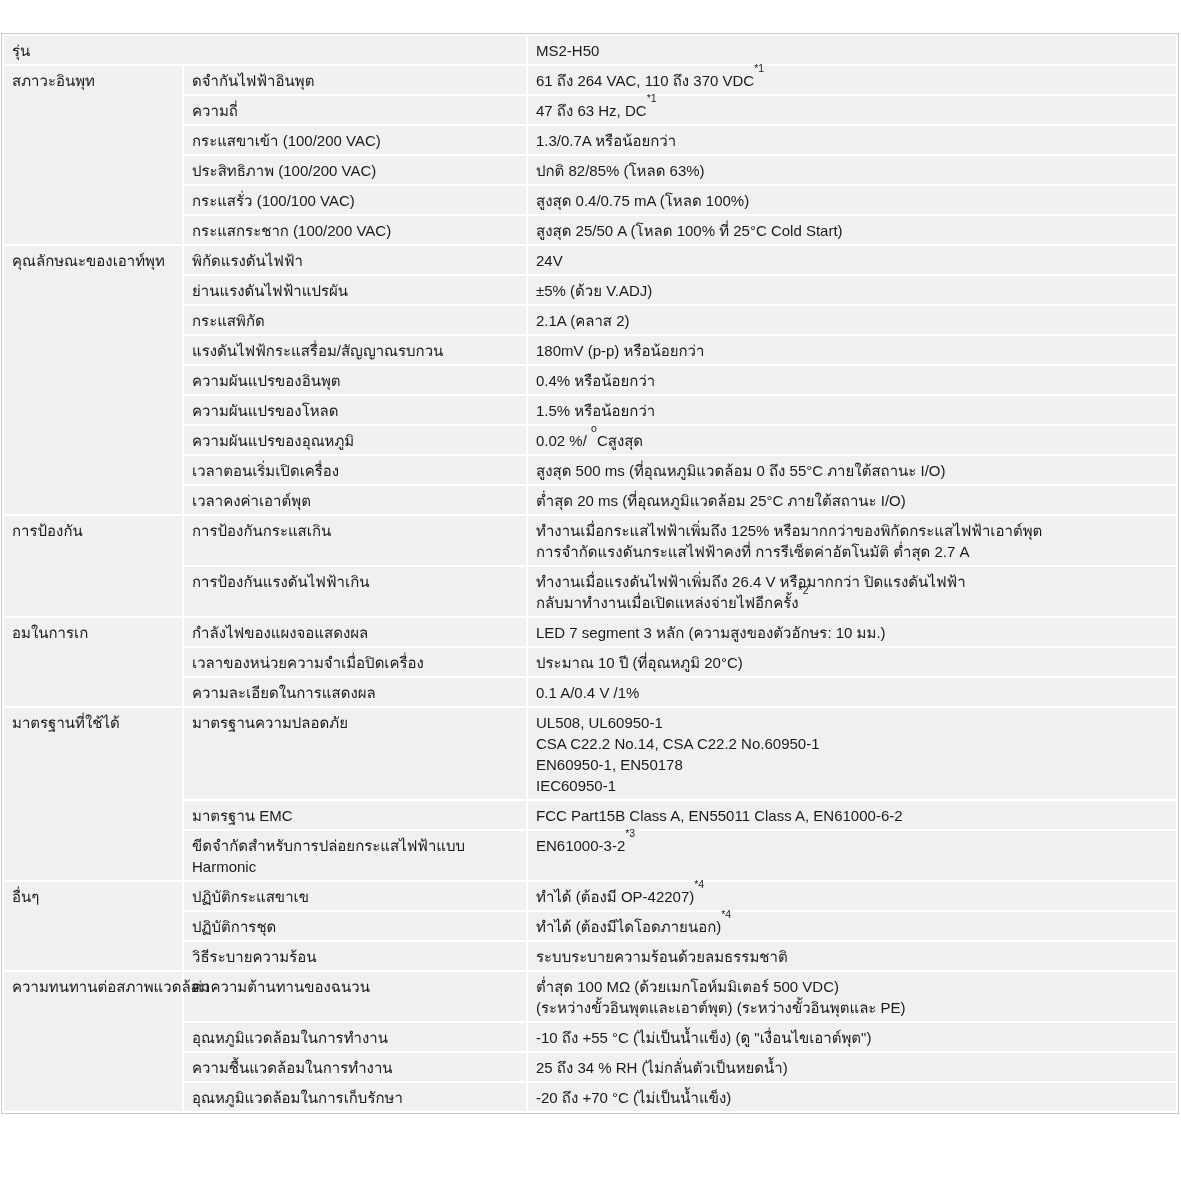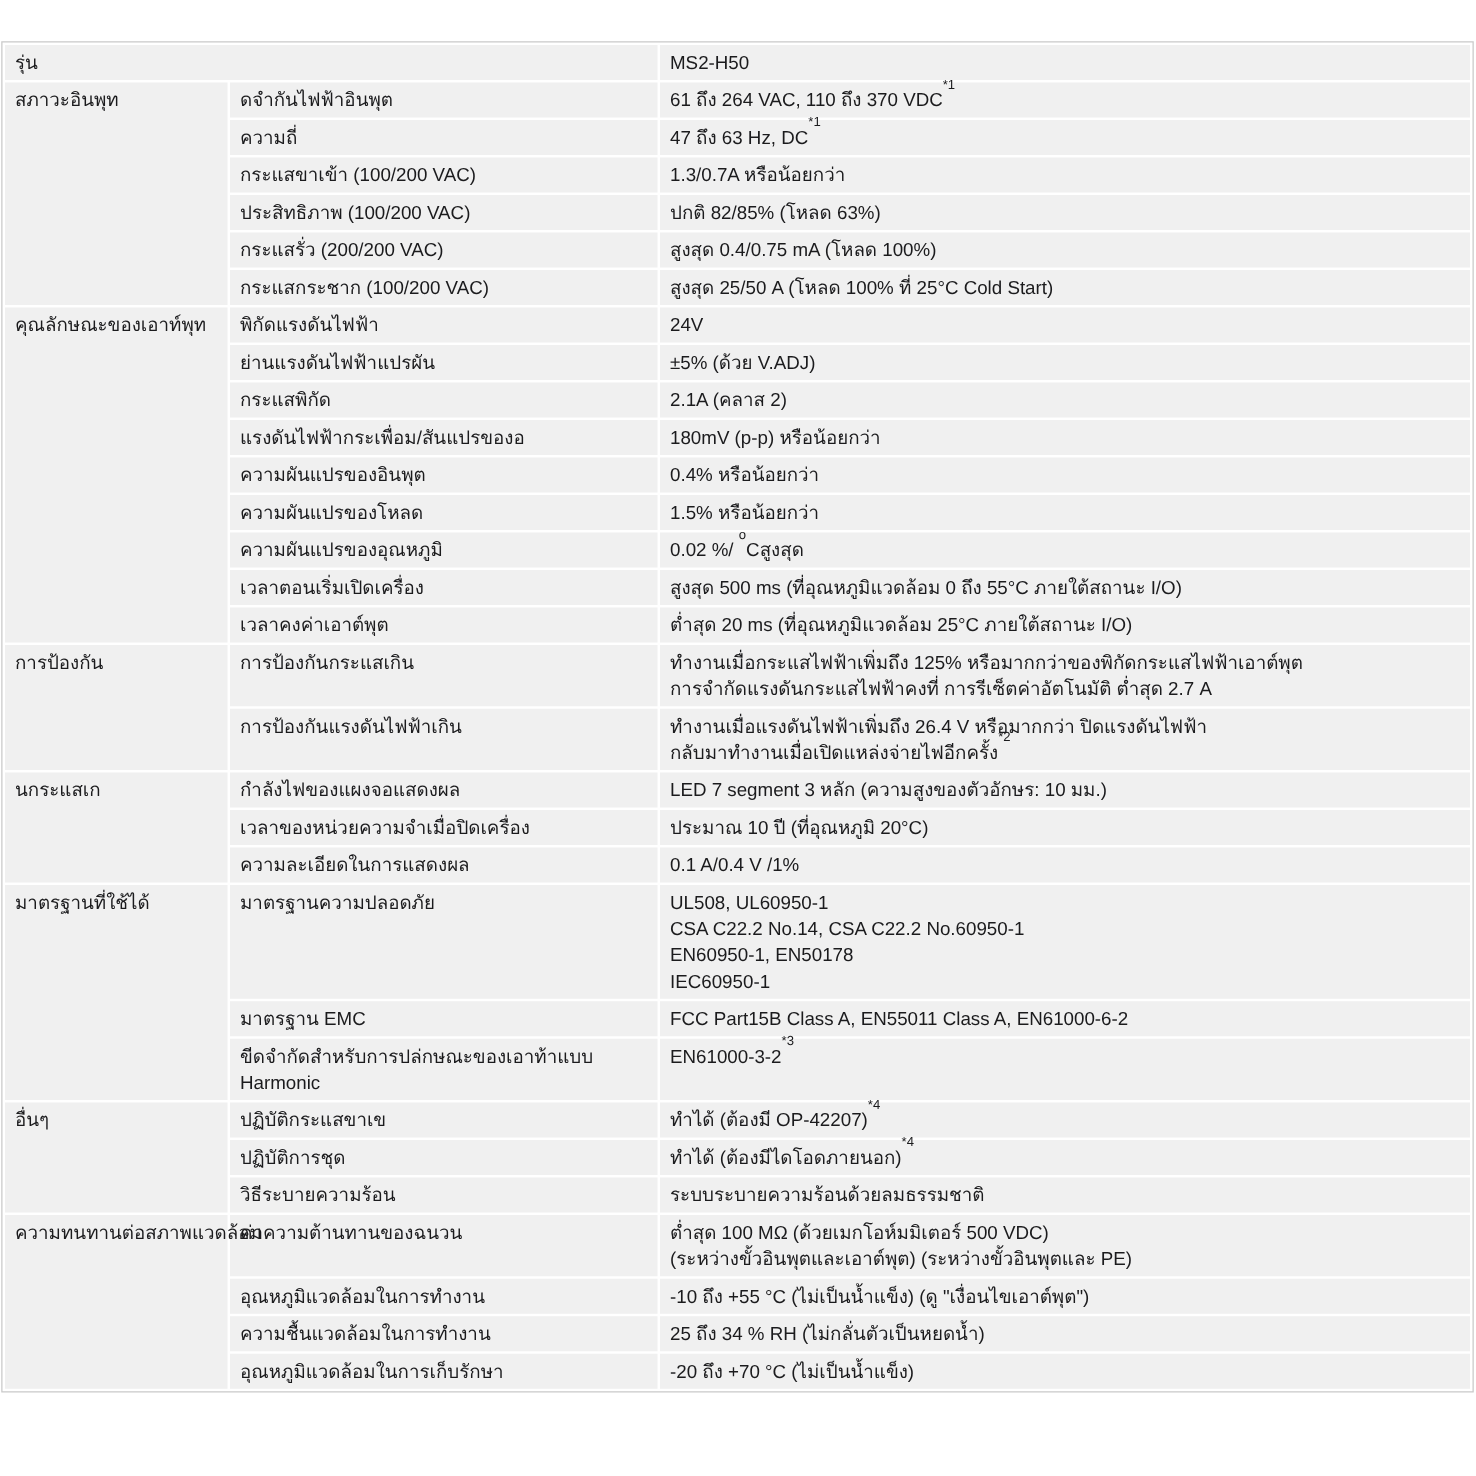--- a/index.html
+++ b/index.html
@@ -95,21 +95,21 @@
         <tr>
           <td>
             <div class="line"><span>ประสิทธิภาพ (100/200 VAC)</span></div>
           </td>
           <td>
             <div class="line"><span>ปกติ 82/85% (โหลด 63%)</span></div>
           </td>
         </tr>
         <tr>
           <td>
-            <div class="line"><span>กระแสรั่ว (200/200 VAC)</span></div>
+            <div class="line"><span>กระแสรั่ว (100/100 VAC)</span></div>
           </td>
           <td>
             <div class="line"><span>สูงสุด 0.4/0.75 mA (โหลด 100%)</span></div>
           </td>
         </tr>
         <tr>
           <td>
             <div class="line"><span>กระแสกระชาก (100/200 VAC)</span></div>
           </td>
           <td>
@@ -136,21 +136,21 @@
         <tr>
           <td>
             <div class="line"><span>กระแสพิกัด</span></div>
           </td>
           <td>
             <div class="line"><span>2.1A (คลาส 2)</span></div>
           </td>
         </tr>
         <tr>
           <td>
-            <div class="line"><span>แรงดันไฟฟ้ากระเพื่อม/สันแปรของอ</span></div>
+            <div class="line"><span>แรงดันไฟฟ้กระแสรื่อม/สัญญาณรบกวน</span></div>
           </td>
           <td>
             <div class="line"><span>180mV (p-p) หรือน้อยกว่า</span></div>
           </td>
         </tr>
         <tr>
           <td>
             <div class="line"><span>ความผันแปรของอินพุต</span></div>
           </td>
           <td>
@@ -202,21 +202,21 @@
         <tr>
           <td>
             <div class="line"><span>การป้องกันแรงดันไฟฟ้าเกิน</span></div>
           </td>
           <td>
             <div class="line"><span>ทำงานเมื่อแรงดันไฟฟ้าเพิ่มถึง 26.4 V หรือมากกว่า ปิดแรงดันไฟฟ้า</span></div>
             <div class="line"><span>กลับมาทำงานเมื่อเปิดแหล่งจ่ายไฟอีกครั้ง</span><sup class="fn">*2</sup></div>
           </td>
         </tr>
         <tr>
-          <td rowspan="3"><span class="cat-label">นกระแสเก</span></td>
+          <td rowspan="3"><span class="cat-label">อมในการเก</span></td>
           <td>
             <div class="line"><span>กำลังไฟของแผงจอแสดงผล</span></div>
           </td>
           <td>
             <div class="line"><span>LED 7 segment 3 หลัก (ความสูงของตัวอักษร: 10 มม.)</span></div>
           </td>
         </tr>
         <tr>
           <td>
             <div class="line"><span>เวลาของหน่วยความจำเมื่อปิดเครื่อง</span></div>
@@ -248,21 +248,21 @@
         <tr>
           <td>
             <div class="line"><span>มาตรฐาน EMC</span></div>
           </td>
           <td>
             <div class="line"><span>FCC Part15B Class A, EN55011 Class A, EN61000-6-2</span></div>
           </td>
         </tr>
         <tr>
           <td>
-            <div class="line"><span>ขีดจำกัดสำหรับการปล่กษณะของเอาท้าแบบ</span></div>
+            <div class="line"><span>ขีดจำกัดสำหรับการปล่อยกระแสไฟฟ้าแบบ</span></div>
             <div class="line"><span>Harmonic</span></div>
           </td>
           <td>
             <div class="line"><span>EN61000-3-2</span><sup class="fn">*3</sup></div>
           </td>
         </tr>
         <tr>
           <td rowspan="3"><span class="cat-label">อื่นๆ</span></td>
           <td>
             <div class="line"><span>ปฏิบัติกระแสขาเข</span></div>

